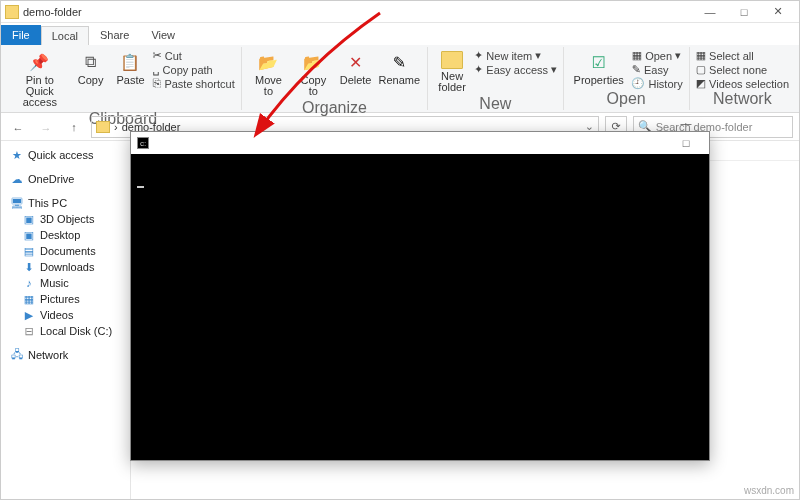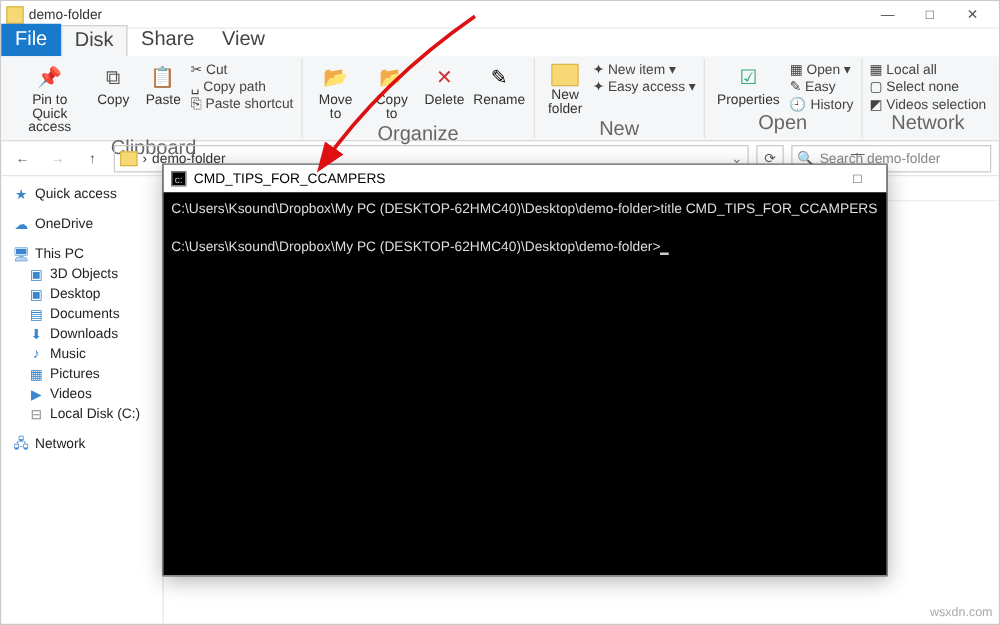--- a/index.html
+++ b/index.html
@@ -4,21 +4,21 @@
 <style>
 *{box-sizing:border-box;margin:0;padding:0;font-family:"Segoe UI",Tahoma,sans-serif;font-size:11px}
 body{width:800px;height:500px;background:#fff;overflow:hidden;position:relative}
 .win{width:800px;height:500px;display:flex;flex-direction:column;border:1px solid #ccc}
 .titlebar{height:22px;background:#fff;display:flex;align-items:center;padding:0 4px;border-bottom:1px solid #e5e5e5}
 .titlebar .icon{width:14px;height:14px;background:#f8d775;border:1px solid #d9b84a;margin-right:4px}
 .titlebar .title{font-size:11px;color:#333}
 .titlebar .winbtns{margin-left:auto;display:flex}
 .winbtn{width:34px;height:20px;display:flex;align-items:center;justify-content:center;color:#555;font-size:11px}
 .tabs{height:22px;display:flex;align-items:flex-end;background:#fff}
-.tab{padding:3px 10px;font-size:16px;color:#444;border:1px solid transparent}
+.tab{padding:3px 10px;font-size:11px;color:#444;border:1px solid transparent}
 .tab.file{background:#1979ca;color:#fff}
 .tab.active{background:#f5f6f7;border:1px solid #d0d0d0;border-bottom:none}
 .ribbon{height:68px;background:#f5f6f7;border-bottom:1px solid #dadada;display:flex;align-items:stretch;padding:2px 4px;gap:0}
 .group{display:flex;flex-direction:column;align-items:center;padding:2px 6px;border-right:1px solid #e0e0e0}
 .group:last-child{border-right:none}
 .group .row{display:flex;gap:4px;align-items:flex-start;flex:1}
 .group .lbl{font-size:16px;color:#666;margin-top:auto}
 .rbtn{display:flex;flex-direction:column;align-items:center;gap:2px;padding:2px 4px;min-width:36px}
 .rbtn .ic{width:22px;height:22px;display:flex;align-items:center;justify-content:center;font-size:16px}
 .rbtn .tx{font-size:11px;color:#333;text-align:center;line-height:11px}
@@ -63,21 +63,21 @@
     <span class="title">demo-folder</span>
     <div class="winbtns">
       <div class="winbtn">—</div>
       <div class="winbtn">□</div>
       <div class="winbtn close">✕</div>
     </div>
   </div>
 
   <div class="tabs">
     <div class="tab file">File</div>
-    <div class="tab active">Disk</div>
+    <div class="tab active">Local</div>
     <div class="tab">Share</div>
     <div class="tab">View</div>
   </div>
 
   <div class="ribbon">
     <div class="group">
       <div class="row">
         <div class="rbtn">
             <span class="ic ic-pin">📌</span>
             <span class="tx">Pin to Quick
@@ -146,21 +146,21 @@
           <span>▦ <span>Open</span> ▾</span>
           <span>✎ <span>Easy</span></span>
           <span>🕘 <span>History</span></span>
         </div>
       </div>
       <div class="lbl">Open</div>
     </div>
     <div class="group">
       <div class="row">
         <div class="smallcol">
-          <span>▦ <span>Local all</span></span>
+          <span>▦ <span>Select all</span></span>
           <span>▢ <span>Select none</span></span>
           <span>◩ <span>Videos selection</span></span>
         </div>
       </div>
       <div class="lbl">Network</div>
     </div>
   </div>
 
   <div class="addr">
     <div class="navbtn">←</div>
@@ -245,28 +245,27 @@
         <span>xc</span>
       </div>
     </div>
   </div>
 
 </div>
 
 <div class="cmd">
   <div class="ct">
     <span class="cmdic">c:</span>
-    <span>CMD_TIPS_FOR_CCAMPERS</span>
     <div class="winbtns">
       <div class="winbtn">—</div>
       <div class="winbtn">□</div>
       <div class="winbtn close">✕</div>
     </div>
   </div>
-  <div class="term"><div>C:\Users\Ksound\Dropbox\My PC (DESKTOP-62HMC40)\Desktop\demo-folder&gt;title CMD_TIPS_FOR_CCAMPERS</div><br><span>C:\Users\Ksound\Dropbox\My PC (DESKTOP-62HMC40)\Desktop\demo-folder&gt;</span><span class="cursor"></span></div>
+  <div class="term"><br><span class="cursor"></span></div>
 </div>
 
 <svg class="arrow" width="150" height="140">
   <defs>
       <marker id="ah" markerWidth="10" markerHeight="10" refX="6" refY="3" orient="auto">
         <path d="M0,0 L0,6 L8,3 z" fill="#d11"></path>
       </marker>
     </defs>
   <path d="M135,8 Q60,60 12,128" stroke="#d11" stroke-width="3" fill="none" marker-end="url(#ah)"></path>
 </svg>

